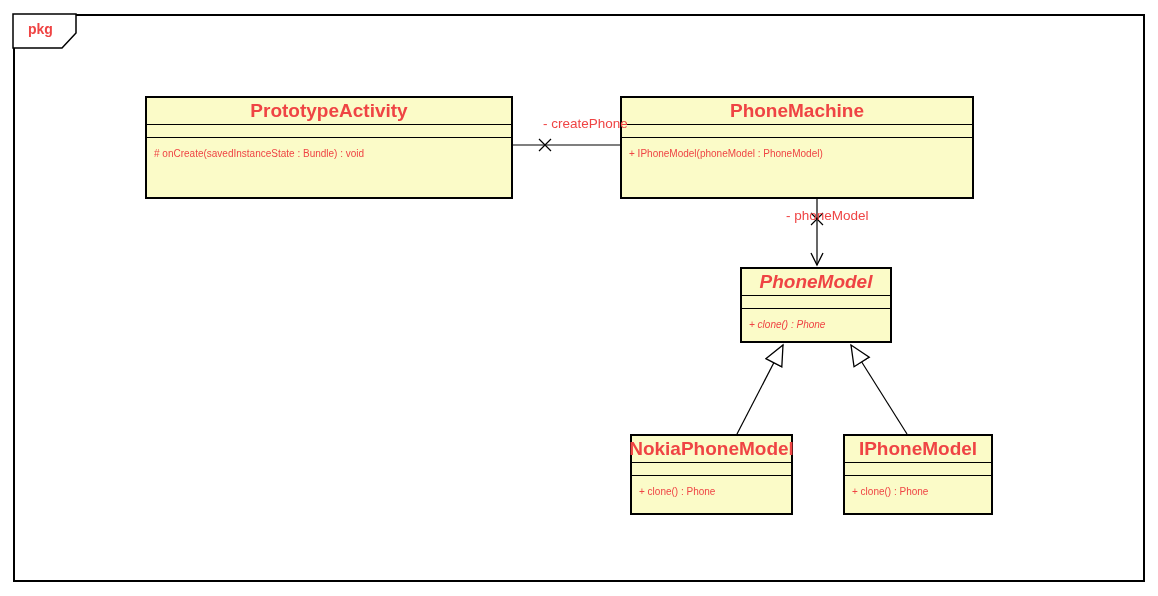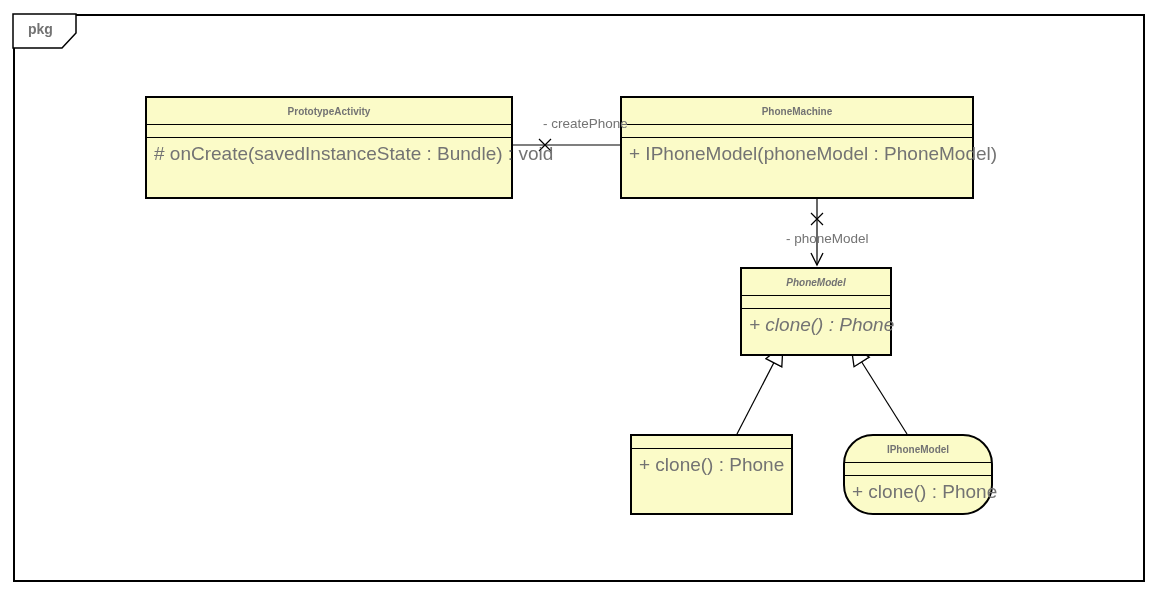--- a/index.html
+++ b/index.html
@@ -1,18 +1,18 @@
 <!DOCTYPE html>
 <html style="--class-fill: #FBFBC8;"><head>
 <meta charset="utf-8">
 <style>
   html,body { margin:0; padding:0; background:#ffffff; }
   #canvas {
     position:relative; width:1158px; height:596px; background:#ffffff;
-    font-family:"Liberation Sans", sans-serif; color:#737373; overflow:hidden;
+    font-family:"Liberation Sans", sans-serif; color:#ef4444; overflow:hidden;
   }
   
   #frame {
     position:absolute; left:13px; top:14px; width:1132px; height:568px;
     border:2px solid #000; box-sizing:border-box; z-index:0; background:#fff;
   }
   #frame-tab-shape { position:absolute; left:0; top:0; z-index:1; }
   #frame-tab-label {
     position:absolute; left:28px; top:21px; z-index:2;
     font-size:14px; font-weight:bold;
@@ -22,26 +22,26 @@
   
   .uml-class {
     position:absolute; z-index:3; box-sizing:border-box;
     background:var(--class-fill, #FBFBC8);
     border:2px solid #000;
     display:flex; flex-direction:column;
   }
   .cls-title {
     height:26px; border-bottom:1px solid #000;
     display:flex; align-items:center; justify-content:center;
-    font-weight:bold; font-size:10px; flex:0 0 auto;
+    font-weight:bold; font-size:19px; flex:0 0 auto;
   }
   .cls-attrs { height:12px; border-bottom:1px solid #000; flex:0 0 auto; }
   .cls-methods {
     flex:1 1 auto; padding:5px 7px 0 7px;
-    font-size:19px; line-height:22px; white-space:nowrap;
+    font-size:10px; line-height:22px; white-space:nowrap;
   }
   .uml-class.abstract .cls-title { font-style:italic; }
   .uml-class.abstract .cls-methods { font-style:italic; }
   
   .edge-label {
     position:absolute; z-index:4; font-size:13.5px; white-space:nowrap;
   }
 </style>
 </head>
 <body>
@@ -85,39 +85,40 @@
   </div>
 
   <div class="uml-class" style="left:620px; top:96px; width:354px; height:103px;">
     <div class="cls-title">PhoneMachine</div>
     <div class="cls-attrs"></div>
     <div class="cls-methods">
       <div>+ IPhoneModel(phoneModel : PhoneModel)</div>
     </div>
   </div>
 
-  <div class="uml-class abstract" style="left:740px; top:267px; width:152px; height:89px;">
+  <div class="uml-class abstract" style="left:740px; top:267px; width:152px; height:76px;">
     <div class="cls-title">PhoneModel</div>
     <div class="cls-attrs"></div>
     <div class="cls-methods">
       <div>+ clone() : Phone</div>
     </div>
   </div>
 
   <div class="uml-class" style="left:630px; top:434px; width:163px; height:81px;">
+    <div class="cls-title">NokiaPhoneModel</div>
     <div class="cls-attrs"></div>
     <div class="cls-methods">
       <div>+ clone() : Phone</div>
     </div>
   </div>
 
-  <div class="uml-class" style="left:843px; top:434px; width:150px; height:81px;border-radius:30px;">
+  <div class="uml-class" style="left:843px; top:434px; width:150px; height:81px;">
     <div class="cls-title">IPhoneModel</div>
     <div class="cls-attrs"></div>
     <div class="cls-methods">
       <div>+ clone() : Phone</div>
     </div>
   </div>
 
   <div class="edge-label" style="left:543px; top:116px;">- createPhone</div>
-  <div class="edge-label" style="left:786px; top:231px;">- phoneModel</div>
+  <div class="edge-label" style="left:786px; top:208px;">- phoneModel</div>
 
 </div>
 
 </body></html>

